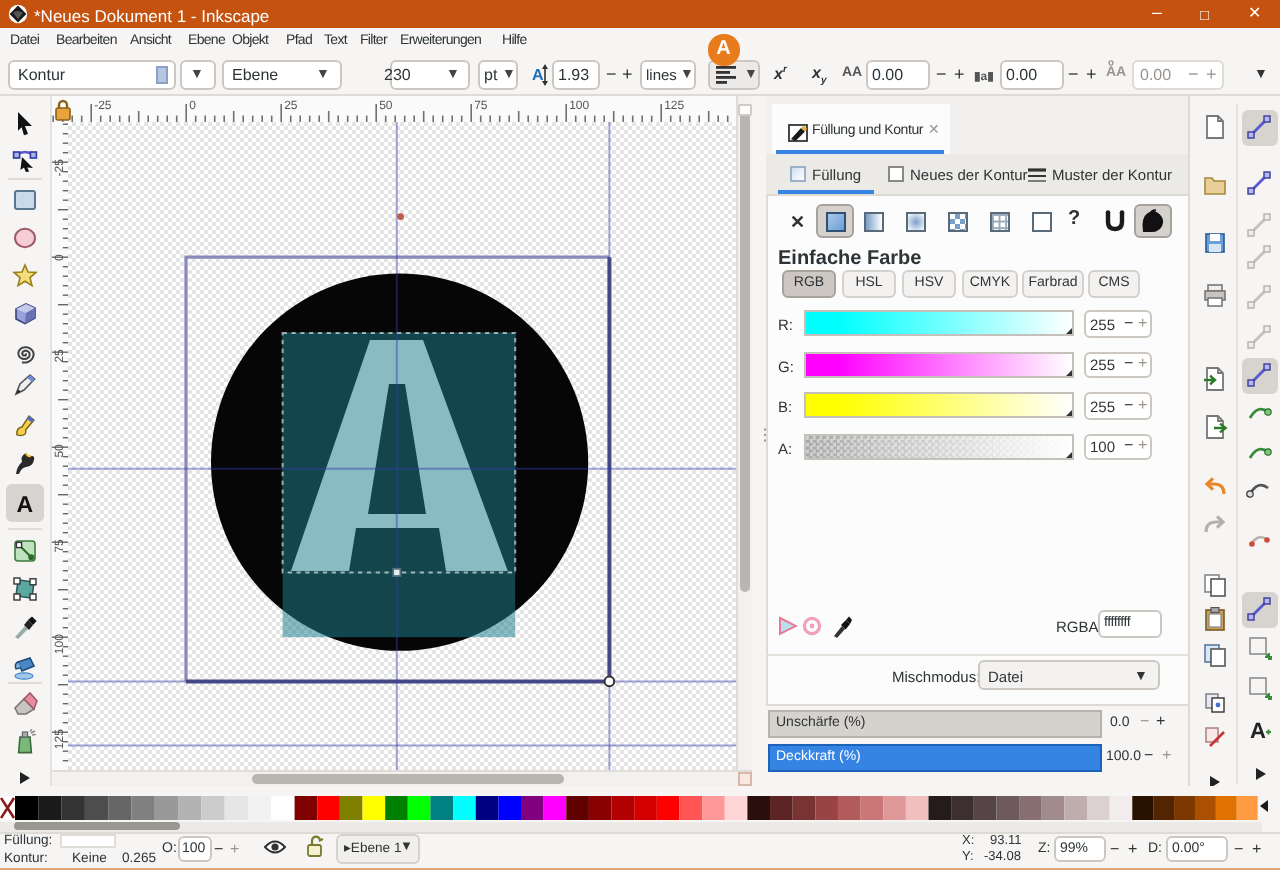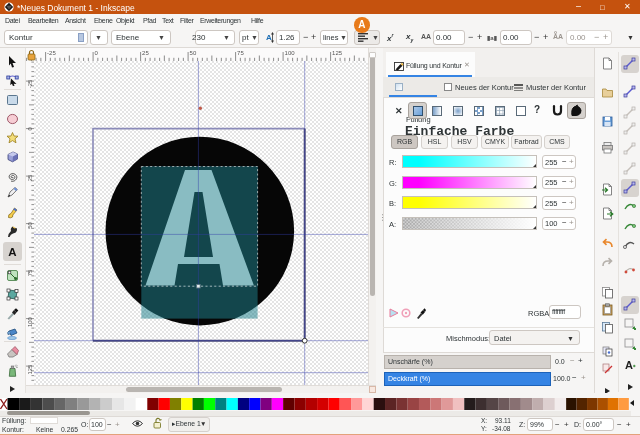--- a/index.html
+++ b/index.html
@@ -47,21 +47,21 @@
 <div class="tx" style="left:223px;top:33.5px;font-size:7px;color:#444;">▼</div>
 <div class="fld" style="left:239px;top:30px;width:20px;height:15px;"></div>
 <div class="tx" style="left:242px;top:33px;font-size:8px;">pt</div>
 <div class="tx" style="left:251px;top:33.5px;font-size:7px;color:#444;">▼</div>
 <svg class="abs" style="left:265px;top:31px" width="9" height="13" viewBox="0 0 9 13">
 <text x="1" y="9" font-size="8" font-weight="bold" fill="#1d6eb4" font-family="Liberation Sans">A</text>
 <path d="M7.5 1 L9 3.5 L6 3.5 Z M7.5 12 L9 9.5 L6 9.5 Z" fill="#333"></path>
       <line x1="7.5" y1="3" x2="7.5" y2="10" stroke="#333" stroke-width="0.8"></line>
     </svg>
 <div class="fld" style="left:276px;top:30px;width:24px;height:15px;"></div>
-<div class="tx" style="left:279px;top:33px;font-size:8px;">1.26</div>
+<div class="tx" style="left:279px;top:33px;font-size:8px;">1.93</div>
 <div class="tx" style="left:303px;top:32px;font-size:9px;color:#333;">−</div>
 <div class="tx" style="left:311px;top:32px;font-size:9px;color:#333;">+</div>
 <div class="fld" style="left:320px;top:30px;width:28px;height:15px;"></div>
 <div class="tx" style="left:323px;top:33px;font-size:7.5px;">lines</div>
 <div class="tx" style="left:340px;top:33.5px;font-size:7px;color:#444;">▼</div>
 <div class="abs" style="left:354px;top:30px;width:26px;height:15px;background:#eceae8;border:1px solid #cdc7c2;border-radius:3px;"></div>
 <svg class="abs" style="left:358px;top:33px" width="11" height="9" viewBox="0 0 11 9">
 <rect x="0" y="0" width="10" height="1.4" fill="#333"></rect>
       <rect x="0" y="2.5" width="7" height="1.4" fill="#333"></rect>
 <rect x="0" y="5" width="10" height="1.4" fill="#333"></rect>
@@ -370,21 +370,21 @@
 <svg class="abs" style="left:394px;top:62px" width="10" height="9" viewBox="0 0 10 9">
 <rect x="0.5" y="0.5" width="9" height="8" fill="#fff" stroke="#333" stroke-width="0.9"></rect>
 <path d="M1.5 7.5 L6.5 2 L8.5 3.8 L3.8 8.5 Z" fill="#1a1a1a"></path>
       <path d="M6.5 2 L8 0.8 L9.5 2.4 L8.5 3.8 Z" fill="#e8b33d"></path>
     </svg>
 <div class="tx" style="left:406px;top:61.5px;font-size:7px;letter-spacing:-0.2px;">Füllung und Kontur</div>
 <div class="gtx" style="left:464px;top:61px;font-size:7px;">✕</div>
 <div class="abs" style="left:388px;top:74.5px;width:84px;height:2.2px;background:#3584e4;"></div>
 <div class="abs" style="left:383px;top:77px;width:211px;height:21px;background:#eceae7;border-bottom:1px solid #dedad6;"></div>
 <div class="abs" style="left:395px;top:83px;width:8px;height:8px;background:linear-gradient(135deg,#cfe0f0,#fff);border:1px solid #9ab0c5;"></div>
-<div class="tx" style="left:406px;top:83px;font-size:7.5px;margin-top:32px;">Füllung</div>
+<div class="tx" style="left:406px;top:83px;font-size:7.5px;">Füllung</div>
 <div class="abs" style="left:389px;top:95px;width:48px;height:2.2px;background:#3584e4;"></div>
 <div class="abs" style="left:444px;top:83px;width:8px;height:8px;background:#fff;border:1px solid #888;"></div>
 <div class="tx" style="left:455px;top:83px;font-size:7.5px;">Neues der Kontur</div>
 <svg class="abs" style="left:514px;top:83px" width="9" height="9" viewBox="0 0 9 9">
 <line x1="0" y1="2" x2="9" y2="2" stroke="#333" stroke-width="1.6"></line>
       <line x1="0" y1="5" x2="9" y2="5" stroke="#333" stroke-width="1"></line>
 <line x1="0" y1="7.5" x2="9" y2="7.5" stroke="#333" stroke-width="0.6"></line>
     </svg>
 <div class="tx" style="left:526px;top:83px;font-size:7.5px;text-align:right;">Muster der Kontur</div>
 <div class="tx" style="left:395px;top:106px;font-size:9px;font-weight:bold;">✕</div>
@@ -398,21 +398,21 @@
 <div class="tx" style="left:534px;top:104px;font-size:10px;font-weight:bold;">?</div>
 <svg class="abs" style="left:551px;top:103.5px" width="13" height="13" viewBox="0 0 13 13">
 <path d="M3 2 L3 7 Q3 10.5 6.5 10.5 Q10 10.5 10 7 L10 2" fill="none" stroke="#1a1a1a" stroke-width="2.2"></path>
       <circle cx="3" cy="2.2" r="1.1" fill="#1a1a1a"></circle>
       <circle cx="10" cy="2.2" r="1.1" fill="#1a1a1a"></circle>
     </svg>
 <div class="abs" style="left:567px;top:101.5px;width:19px;height:17px;background:#d5d1cd;border:1px solid #a8a29c;border-radius:3px;"></div>
 <svg class="abs" style="left:570px;top:103.5px" width="13" height="13" viewBox="0 0 13 13">
 <path d="M2 11.5 Q1 5 4 3 Q7 1 9.5 3.5 Q12 6 10.5 9 Q9 11.5 6 11.5 Z M5 3 Q6 1 8 1.2" fill="#111" stroke="#111" stroke-width="1"></path>
     </svg>
-<div class="tx" style="left:405px;top:124px;font-size:13px;font-weight:bold;font-family:Liberation Mono, monospace;">Einfache Farbe</div>
+<div class="tx" style="left:389px;top:124px;font-size:10px;font-weight:bold;">Einfache Farbe</div>
 <div class="abs" style="left:391px;top:135px;width:27px;height:14px;background:#cdc7c2;border:1px solid #a8a29c;border-radius:3px;"></div>
 <div class="tx" style="left:391px;top:138px;width:27px;text-align:center;font-size:7px;">RGB</div>
 <div class="abs" style="left:421px;top:135px;width:27px;height:14px;background:#f4f2f0;border:1px solid #d5d1cd;border-radius:3px;"></div>
 <div class="tx" style="left:421px;top:138px;width:27px;text-align:center;font-size:7px;">HSL</div>
 <div class="abs" style="left:451px;top:135px;width:27px;height:14px;background:#f4f2f0;border:1px solid #d5d1cd;border-radius:3px;"></div>
 <div class="tx" style="left:451px;top:138px;width:27px;text-align:center;font-size:7px;">HSV</div>
 <div class="abs" style="left:481px;top:135px;width:28px;height:14px;background:#f4f2f0;border:1px solid #d5d1cd;border-radius:3px;"></div>
 <div class="tx" style="left:481px;top:138px;width:28px;text-align:center;font-size:7px;">CMYK</div>
 <div class="abs" style="left:511px;top:135px;width:31px;height:14px;background:#f4f2f0;border:1px solid #d5d1cd;border-radius:3px;"></div>
 <div class="tx" style="left:511px;top:138px;width:31px;text-align:center;font-size:7px;">Farbrad</div>

